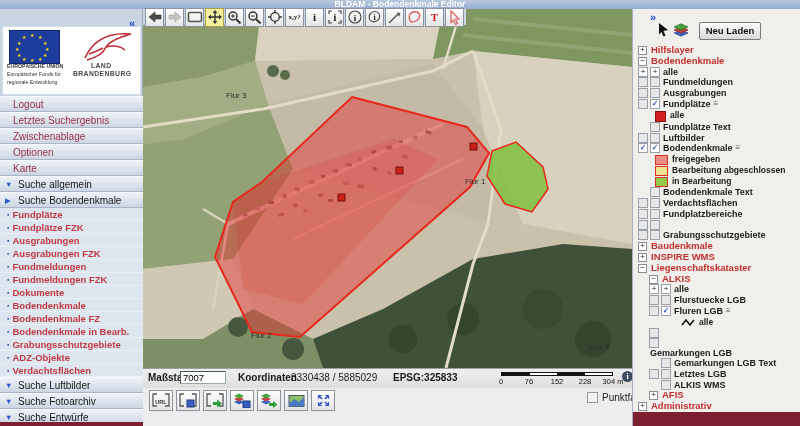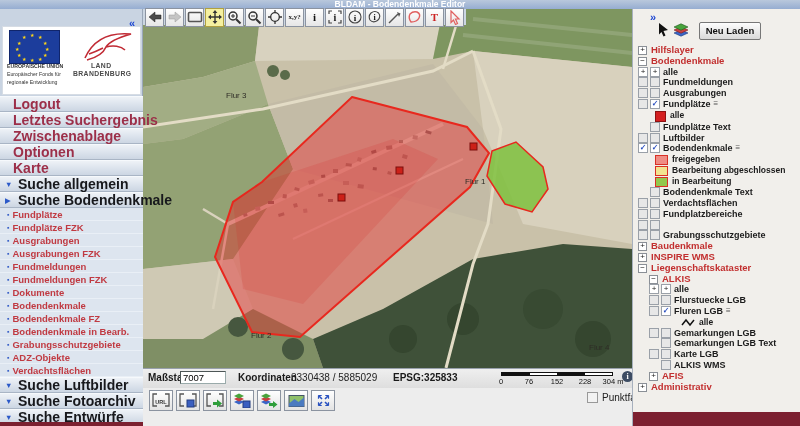--- a/index.html
+++ b/index.html
@@ -18,21 +18,21 @@
   #logobox{left:2px;top:17px;width:139px;height:69px;background:#fff;border:1px solid #d6dce4;box-sizing:border-box}
   #euflag{left:6px;top:3px;width:49px;height:32px;background:#1c3d9c;border:1px solid #10256b}
   #euflag span{position:absolute;color:#ffd617;font-size:5px}
   .eutxt{left:4px;color:#333;font-size:5.2px;line-height:7px;white-space:nowrap}
   #brand-bird{left:76px;top:1px}
   .brandtxt{color:#4a4a4a;font-size:6.8px;font-weight:bold;letter-spacing:.4px;white-space:nowrap}
 
   #menu{left:0;top:87px;width:143px}
   .mbar{position:relative;height:16px;background:linear-gradient(#eef2f7,#ccd6e3);
     border-bottom:1px solid #a9b5c5;border-top:1px solid #f6f9fc;display:flex;align-items:center;box-sizing:border-box;cursor:pointer}
-  .mbar .lbl{color:#9c2f49;font-weight:bold;font-size:14px;padding-left:13px;white-space:nowrap}
+  .mbar .lbl{color:#9c2f49;font-weight:normal;font-size:10px;padding-left:13px;white-space:nowrap}
   .mbar.msec .lbl{color:#17181c;padding-left:4px}
   .tri{color:#2b59c8;font-size:7.5px;padding-left:5px;width:9px;flex:none}
   .mlink{position:relative;height:13px;background:#dde5ef;display:flex;align-items:center;
     border-bottom:1px solid #e9eff6;box-sizing:border-box;cursor:pointer}
   .mlink .bullet{color:#3b62c8;font-size:7px;padding:0 3px 0 7px;flex:none}
   .mlink .lbl{color:#c03a42;font-weight:bold;font-size:9.5px;white-space:nowrap}
   #sidebar-footer{left:0;top:413px;width:143px;height:13px;background:#7c2030}
 
   
   #map{left:143px;top:9px;width:489px;height:359px;background:#fef9c3;overflow:hidden;cursor:crosshair}
@@ -642,34 +642,34 @@
         <div class="box ck">✓</div>
         <span class="tlabel">Fluren LGB</span>
         <span class="menuicn">≡</span>
       </div>
       <div class="trow legend leg" style="padding-left: 45px;">
         <div class="swatch sw-zigzag"><svg width="14" height="9" viewBox="0 0 14 9">
             <path d="M1 7 L5 2 L9 7 L13 2" fill="none" stroke="#111" stroke-width="1.5"></path>
           </svg></div>
         <span class="tlabel">alle</span>
       </div>
-      <div class="trow item" style="padding-left: 13px;">
+      <div class="trow item" style="padding-left: 13px; flex-direction: column;">
         <div class="box"></div>
         <div class="box"></div>
         <span class="tlabel">Gemarkungen LGB</span>
       </div>
       <div class="trow item" style="padding-left: 13px;">
         <div class="box none"></div>
         <div class="box"></div>
         <span class="tlabel">Gemarkungen LGB Text</span>
       </div>
       <div class="trow item" style="padding-left: 13px;">
         <div class="box"></div>
         <div class="box"></div>
-        <span class="tlabel">Karte LGB</span>
+        <span class="tlabel">Letztes LGB</span>
       </div>
       <div class="trow item" style="padding-left: 13px;">
         <div class="box none"></div>
         <div class="box"></div>
         <span class="tlabel">ALKIS WMS</span>
       </div>
       <div class="trow group" style="padding-left: 13px;">
         <div class="exp">+</div>
         <span class="tlabel">AFIS</span>
       </div>

